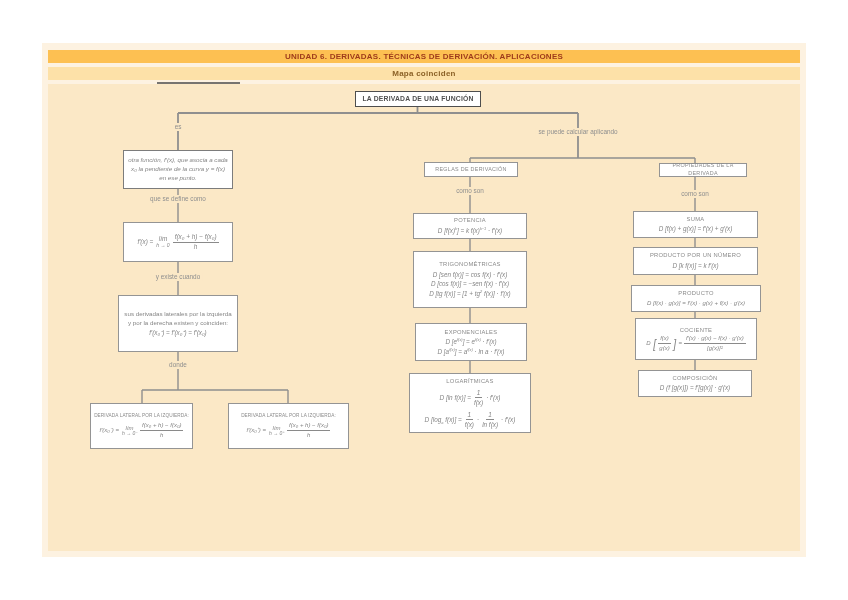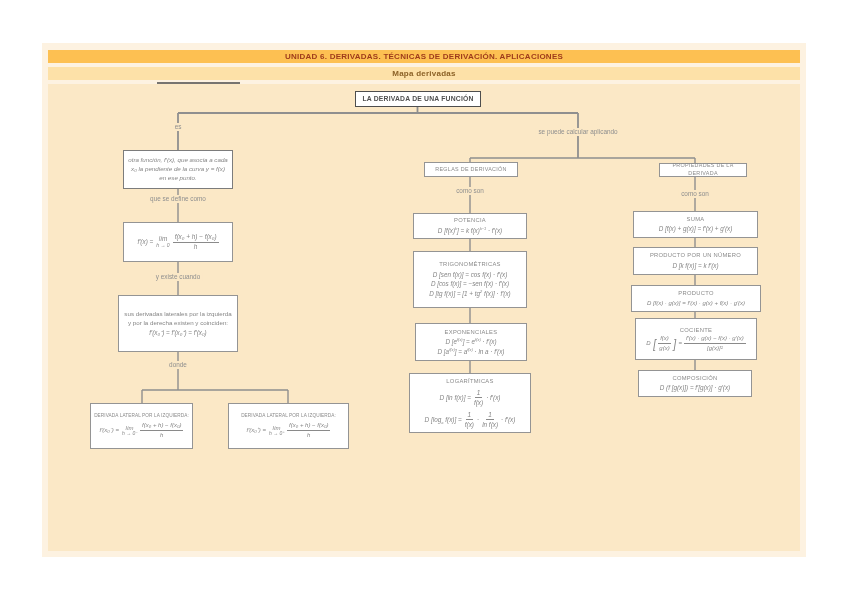--- a/index.html
+++ b/index.html
@@ -41,21 +41,21 @@
   .txt{font-style:italic;}
 </style>
 </head>
 <body>
 
 <div class="panel"></div>
 <div class="bar bar1">
   <span>UNIDAD 6. DERIVADAS. TÉCNICAS DE DERIVACIÓN. APLICACIONES</span>
 </div>
 <div class="bar bar2">
-  <span>Mapa derivadas</span>
+  <span>Mapa coinciden</span>
 </div>
 <div class="maparea"></div>
 
 <svg class="lines" width="848" height="600">
   <g stroke="#8f8f8f" stroke-width="1.4" fill="none">
 
     <path d="M417.5 107 V113 M178 113 H578 M178 113 V150 M578 113 V158" stroke-width="1.8"></path>
 
     <path d="M178 189 V222 M178 262 V295 M178 352 V390 M142 390 H288 M142 390 V403 M288 390 V403"></path>
 

